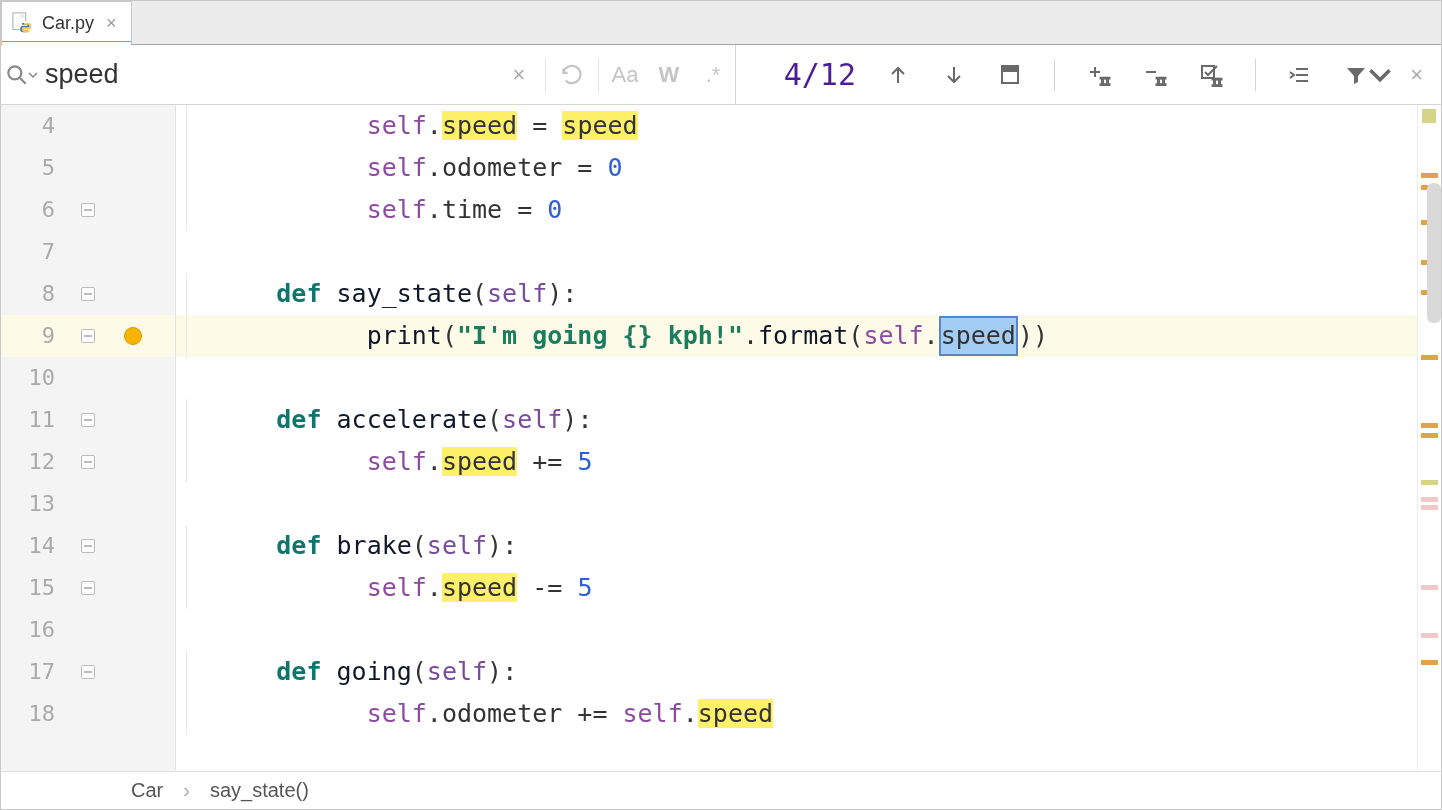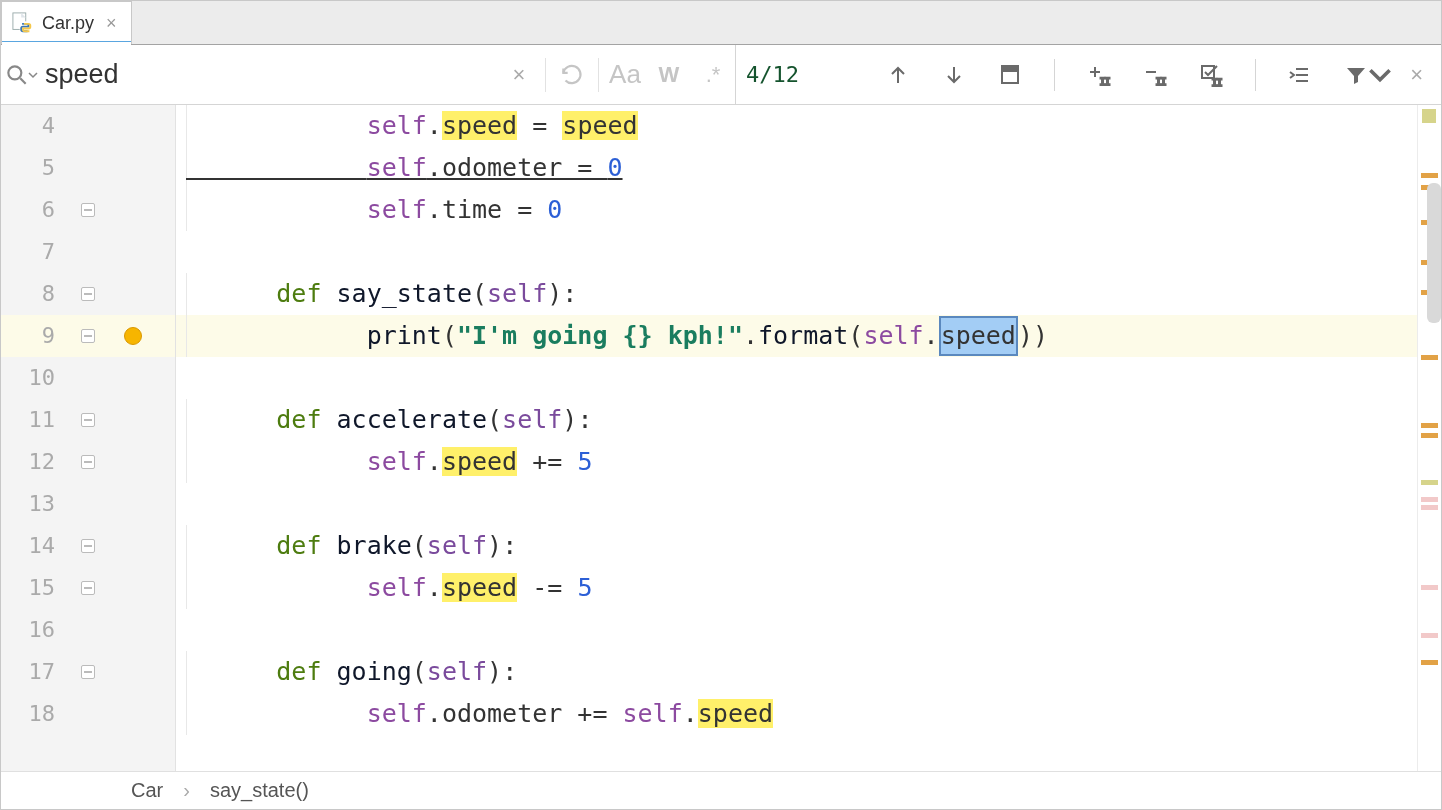--- a/index.html
+++ b/index.html
@@ -19,21 +19,21 @@
   .py-ico svg{width:22px;height:22px;}
 
   .search-bar{height:60px;display:flex;align-items:center;border-bottom:1px solid #d5d5d5;}
   .search-left{display:flex;align-items:center;height:100%;flex:0 0 735px;border-right:1px solid #d5d5d5;}
   .search-icon{width:40px;display:flex;align-items:center;justify-content:center;color:#888;}
   .search-input{flex:1;font-size:27px;font-family:inherit;border:none;outline:none;padding:0 4px;color:#333;}
   .sb-btn{width:44px;height:100%;display:flex;align-items:center;justify-content:center;color:#aaa;font-size:22px;}
   .sb-btn.dim{color:#c5c5c5;}
   .sep{width:1px;height:34px;background:#e2e2e2;margin:0 4px;}
   .search-right{flex:1;display:flex;align-items:center;padding:0 10px;}
-  .counter{min-width:110px;text-align:left;font-size:22px;font-family:Menlo,Consolas,monospace;color:#14532d;}
+  .counter{min-width:110px;text-align:right;font-size:30px;font-family:Menlo,Consolas,monospace;color:#4c1d95;}
   .tool-icons{display:flex;align-items:center;gap:32px;margin-left:auto;padding-right:10px;}
   .tool-icons .ico{color:#6a6a6a;display:flex;align-items:center;}
   .tool-icons .sep2{width:1px;height:32px;background:#d5d5d5;}
   .tool-icons svg{width:24px;height:24px;}
   .close-x{color:#aaa;font-size:22px;padding:0 8px;}
 
   .editor{flex:1;display:flex;overflow:hidden;}
   .gutter{width:175px;background:#f4f4f4;border-right:1px solid #e2e2e2;display:flex;flex-direction:column;}
   .code{flex:1;position:relative;overflow:hidden;}
   .marks{width:24px;background:#fff;border-left:1px solid #ececec;position:relative;}
@@ -43,21 +43,21 @@
   .gnum{flex:0 0 68px;text-align:right;padding-right:14px;color:#aaa;font-size:22px;font-family:Menlo,Consolas,monospace;line-height:42px;}
   .gfold{flex:0 0 38px;display:flex;justify-content:center;align-items:center;}
   .gicon{flex:0 0 52px;display:flex;justify-content:center;align-items:center;}
   .fold-mark{width:14px;height:14px;border:1px solid #bbb;border-radius:2px;background:#fff;position:relative;}
   .fold-mark::after{content:"";position:absolute;left:2px;right:2px;top:5px;height:2px;background:#bbb;}
   .bulb{width:18px;height:18px;border-radius:50%;background:#f7b500;border:1px solid #d99700;}
 
   .crow{height:42px;line-height:42px;font-family:Menlo,Consolas,"DejaVu Sans Mono",monospace;font-size:25px;white-space:pre;padding-left:0;}
   .crow .indent-guide{display:inline-block;width:1px;height:42px;background:#e8e8e8;vertical-align:top;margin-right:-1px;}
   .hl-line{background:#fdfbe8;}
-  .kw{color:#4d7c0f;font-weight:normal;}
+  .kw{color:#0f766e;font-weight:bold;}
   .fn{color:#0f172a;}
   .param{color:#7a4a9c;}
   .self{color:#8c4aa0;}
   .num{color:#2c5fd6;}
   .str{color:#1a7d5f;font-weight:bold;}
   .op{color:#333;}
   .hl{background:#fff06a;}
   .hl-sel{background:#a3cdf5;border:2px solid #5a88be;padding:0 0;margin:-2px 0;display:inline-block;line-height:36px;}
 
   .mk{position:absolute;left:3px;right:3px;height:5px;}
@@ -105,21 +105,21 @@
     <input class="search-input" value="speed" style="">
     <div class="sb-btn">×</div>
     <div class="sep"></div>
     <div class="sb-btn dim">
       <svg width="26" height="26" viewBox="0 0 24 24" fill="none" stroke="#c5c5c5" stroke-width="2">
           <path d="M4 10 A8 8 0 1 1 6 17"></path>
           <polyline points="4,6 4,10 8,10"></polyline>
         </svg>
     </div>
     <div class="sep"></div>
-    <div class="sb-btn dim sb-label" style="font-size:26px">Aa</div>
+    <div class="sb-btn dim sb-label" style="font-size:22px">Aa</div>
     <div class="sb-btn dim sb-label" style="font-size:22px;font-weight:bold">W</div>
     <div class="sb-btn dim sb-label" style="font-size:22px">.*</div>
   </div>
   <div class="search-right">
     <div class="counter">4/12</div>
     <div class="tool-icons">
       <span class="ico">
           <svg viewBox="0 0 24 24" fill="none" stroke="#6a6a6a" stroke-width="2">
             <line x1="12" y1="20" x2="12" y2="5"></line>
             <polyline points="6,11 12,5 18,11"></polyline>
@@ -272,21 +272,21 @@
       </div>
       <div class="row grow">
         <div class="gnum">18</div>
         <div class="gfold"></div>
         <div class="gicon"></div>
       </div>
     </div>
   <div class="code" id="code">
 
   <div class="crow" style="padding-left: 10px;"><span class="indent-guide"></span><span>            </span><span class="self">self</span><span class="op">.</span><span class="hl">speed</span><span class="op"> = </span><span class="hl">speed</span></div>
-      <div class="crow" style="padding-left: 10px; text-decoration: underline;"><span class="indent-guide"></span><span>            </span><span class="self">self</span><span class="op">.odometer = </span><span class="num">0</span></div>
+      <div class="crow" style="padding-left: 10px;"><span class="indent-guide"></span><span>            </span><span class="self">self</span><span class="op">.odometer = </span><span class="num">0</span></div>
       <div class="crow" style="padding-left: 10px;"><span class="indent-guide"></span><span>            </span><span class="self">self</span><span class="op">.time = </span><span class="num">0</span></div>
       <div class="crow" style="padding-left: 10px;"><span></span></div>
       <div class="crow" style="padding-left: 10px;"><span class="indent-guide"></span><span>      </span><span class="kw">def</span><span class="op"> </span><span class="fn">say_state</span><span class="op">(</span><span class="param">self</span><span class="op">):</span></div>
       <div class="crow hl-line" style="padding-left: 10px;"><span class="indent-guide"></span><span>            </span><span class="fn">print</span><span class="op">(</span><span class="str">"I'm going {} kph!"</span><span class="op">.</span><span class="fn">format</span><span class="op">(</span><span class="self">self</span><span class="op">.</span><span class="hl-sel">speed</span><span class="op">))</span></div>
       <div class="crow" style="padding-left: 10px;"><span></span></div>
       <div class="crow" style="padding-left: 10px;"><span class="indent-guide"></span><span>      </span><span class="kw">def</span><span class="op"> </span><span class="fn">accelerate</span><span class="op">(</span><span class="param">self</span><span class="op">):</span></div>
       <div class="crow" style="padding-left: 10px;"><span class="indent-guide"></span><span>            </span><span class="self">self</span><span class="op">.</span><span class="hl">speed</span><span class="op"> += </span><span class="num">5</span></div>
       <div class="crow" style="padding-left: 10px;"><span></span></div>
       <div class="crow" style="padding-left: 10px;"><span class="indent-guide"></span><span>      </span><span class="kw">def</span><span class="op"> </span><span class="fn">brake</span><span class="op">(</span><span class="param">self</span><span class="op">):</span></div>
       <div class="crow" style="padding-left: 10px;"><span class="indent-guide"></span><span>            </span><span class="self">self</span><span class="op">.</span><span class="hl">speed</span><span class="op"> -= </span><span class="num">5</span></div>

